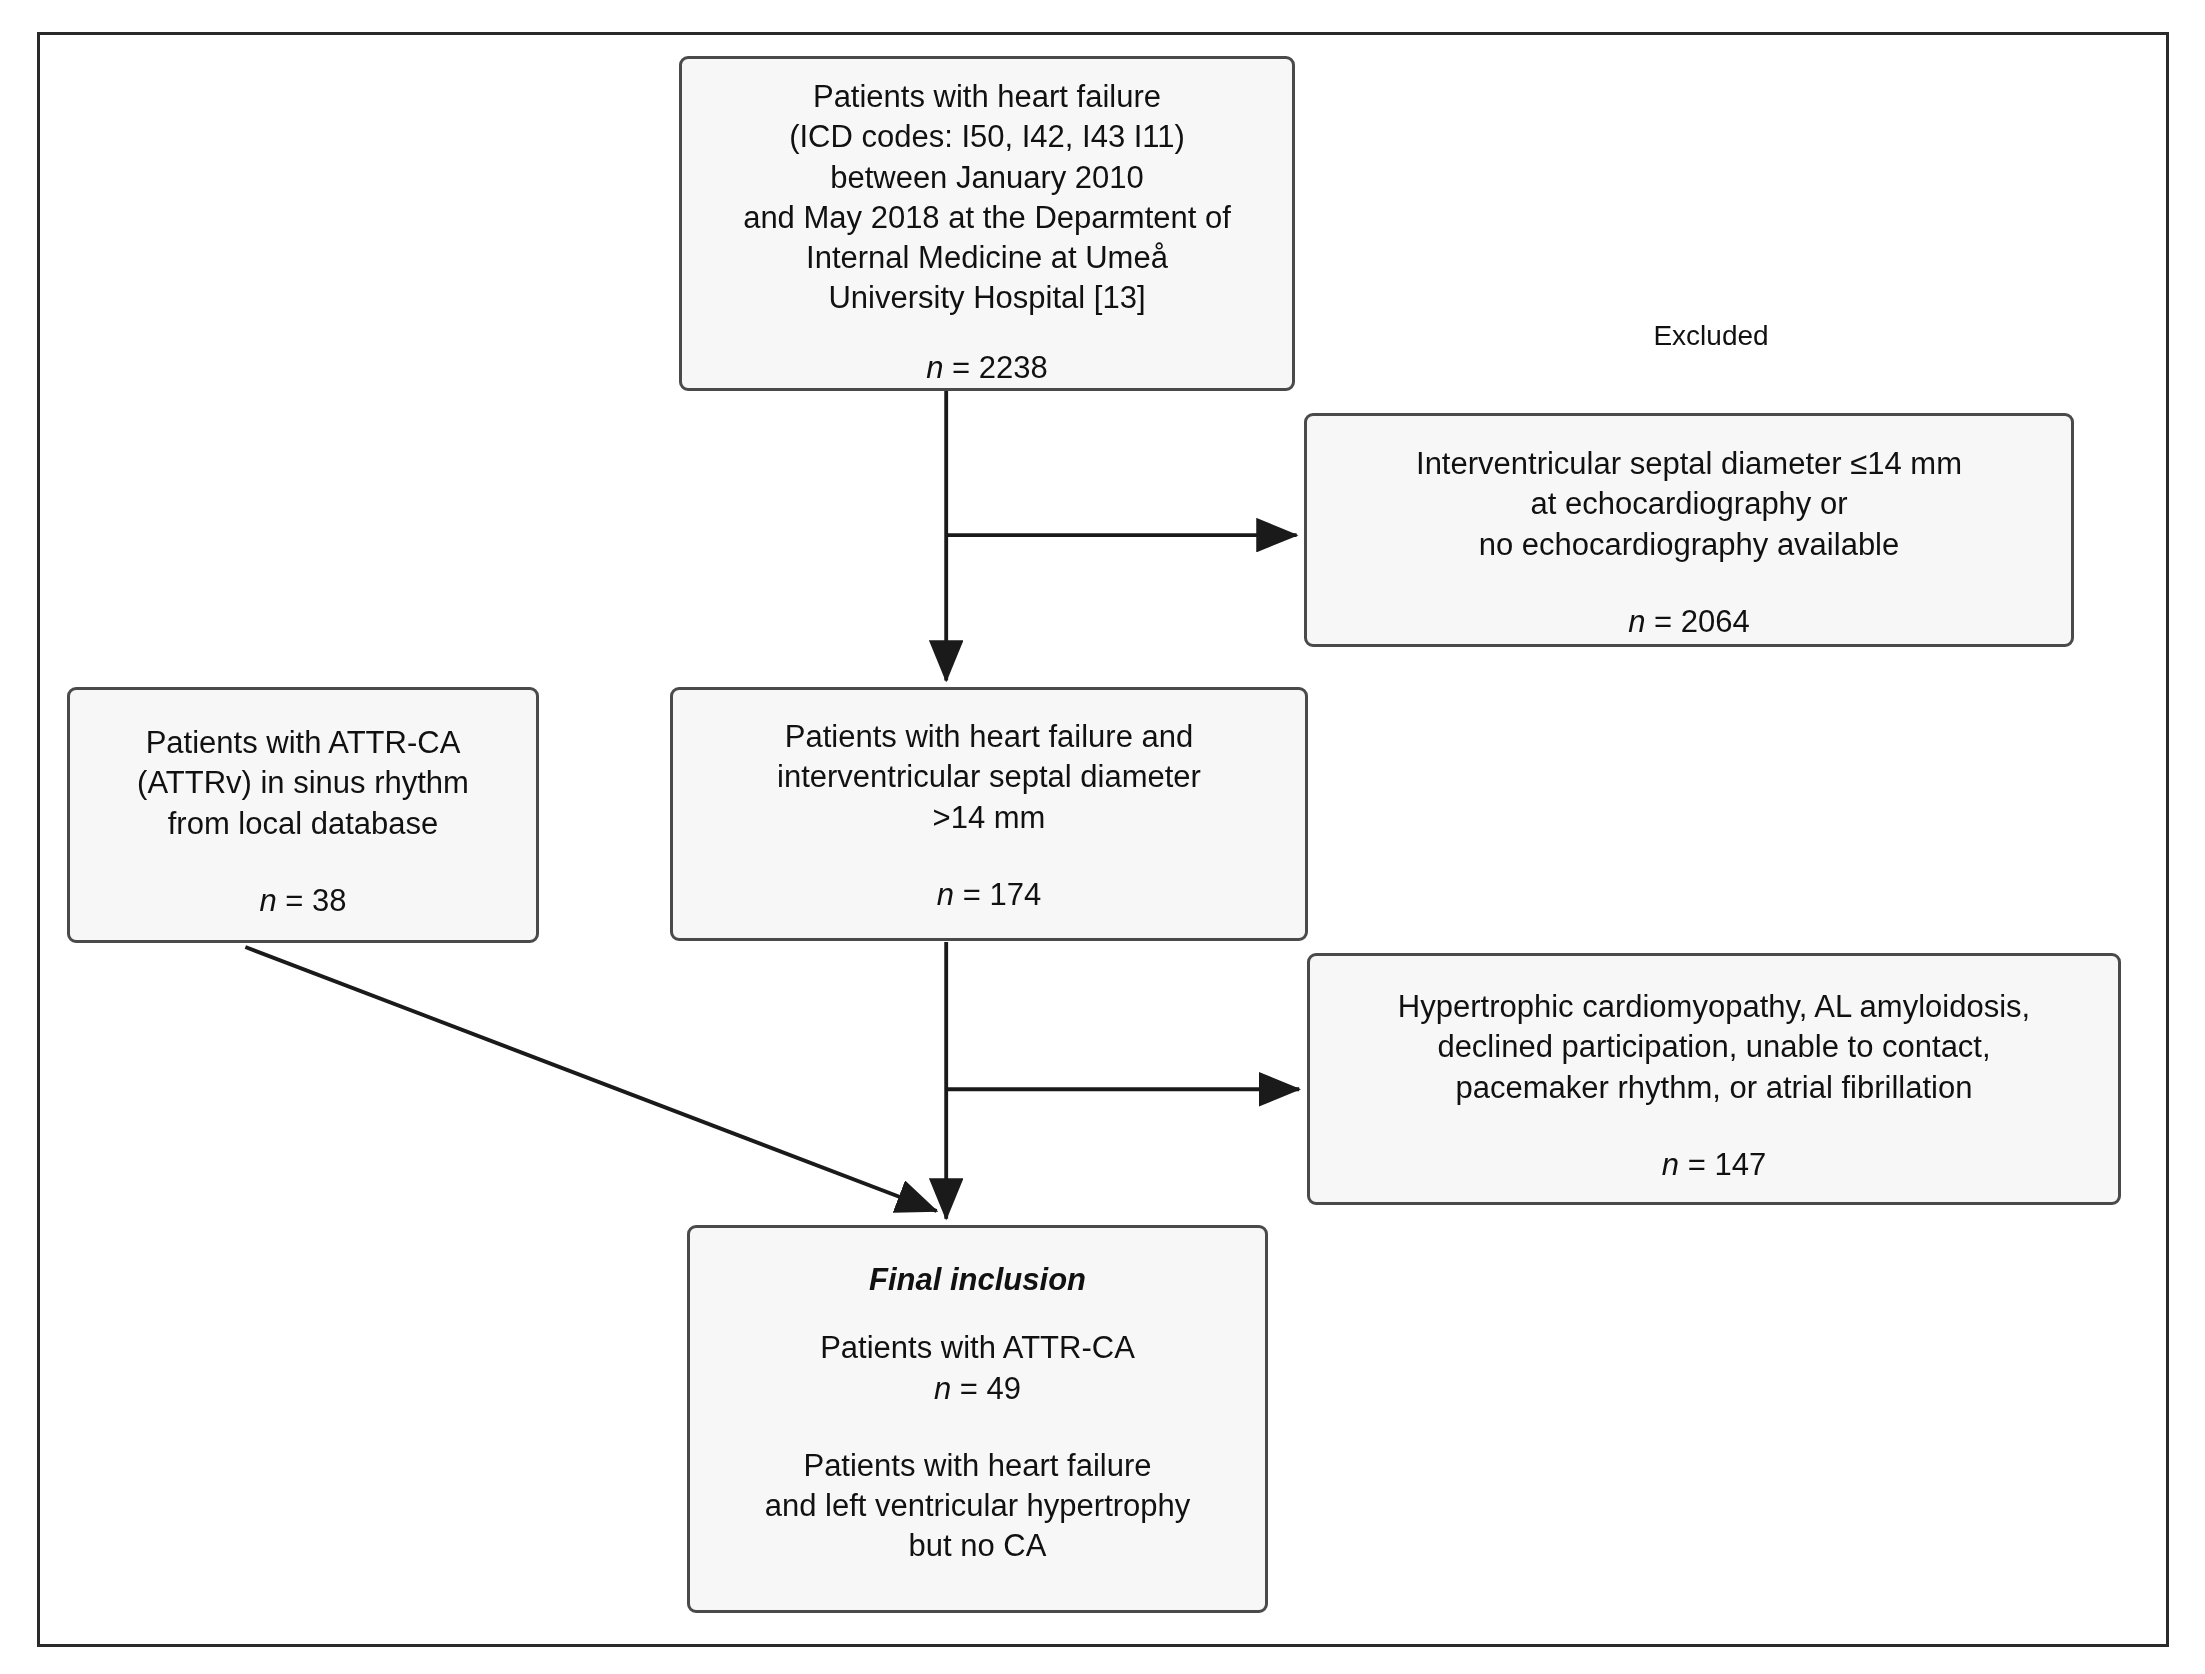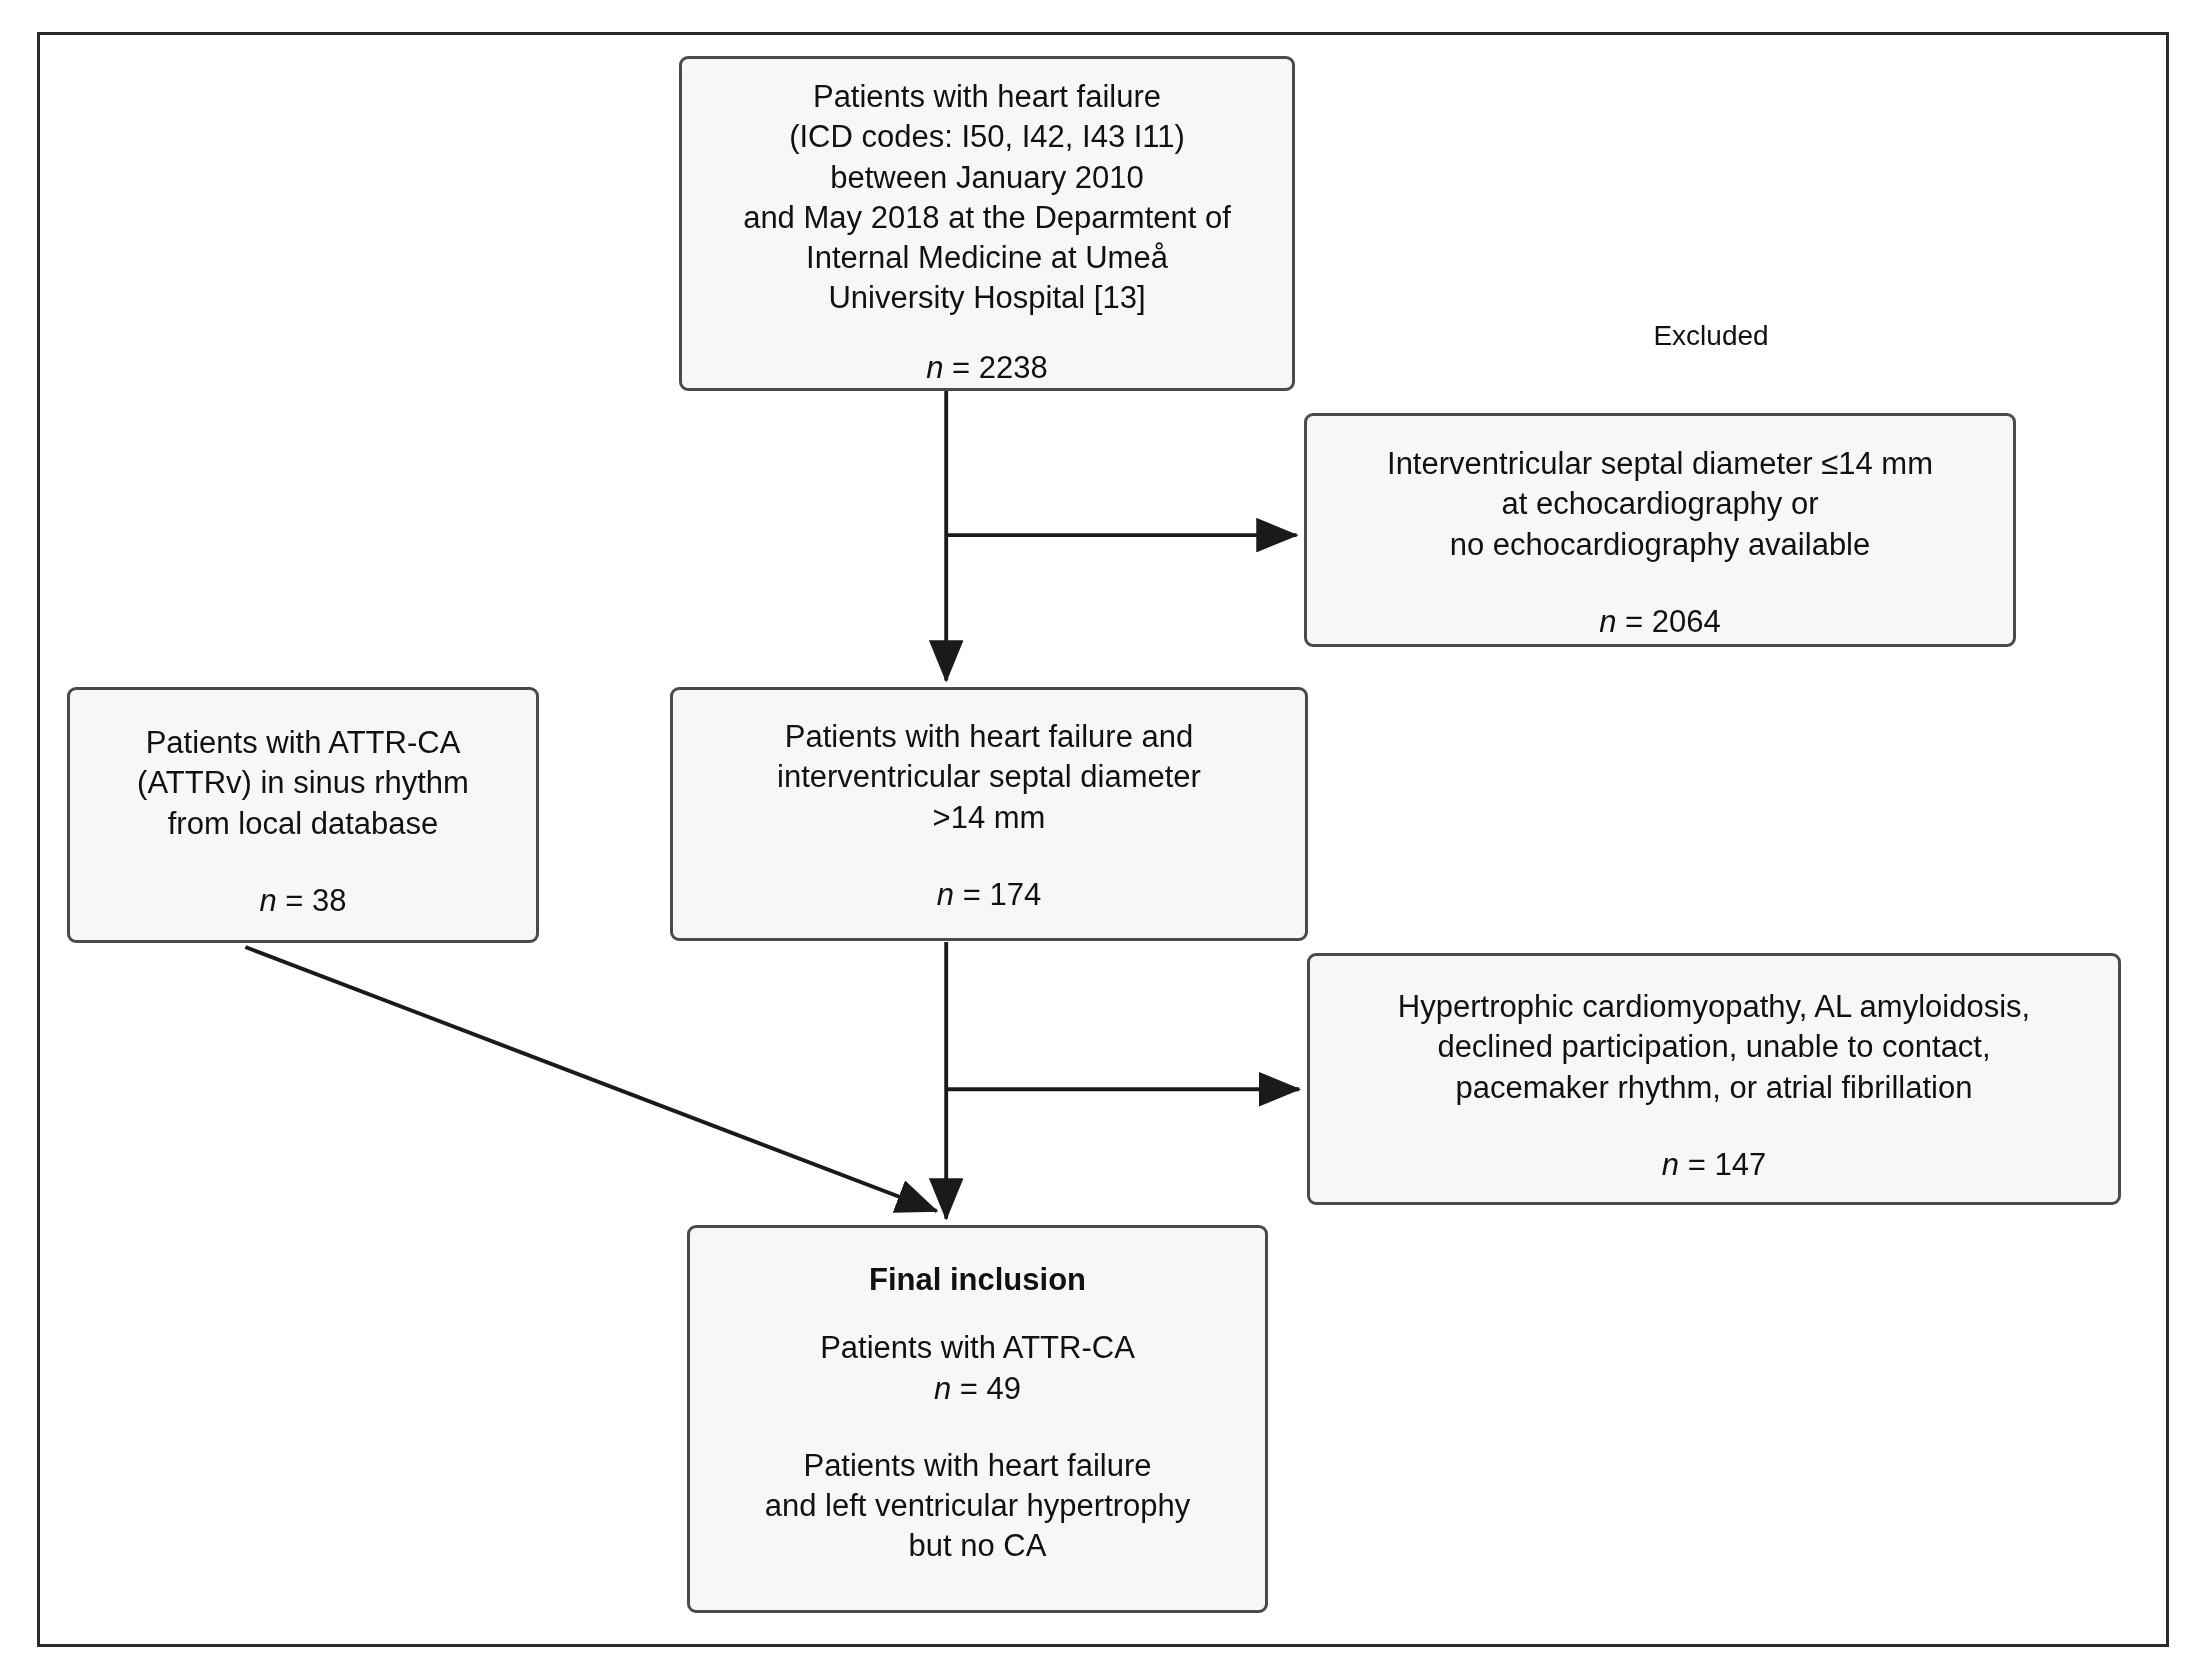--- a/index.html
+++ b/index.html
@@ -46,20 +46,21 @@
   .node .nline {
     width: 100%;
     white-space: pre-line;
   }
   .node .nline i,
   .node .body i {
     font-style: italic;
   }
   .bold-title {
     font-weight: bold;
+    font-style: italic;
   }
   #svg-layer {
     position: absolute;
     left: 0;
     top: 0;
     width: 2205px;
     height: 1675px;
     pointer-events: none;
   }
   #excluded-label {
@@ -67,21 +68,21 @@
     left: 1474px;
     top: 320px;
     width: 474px;
     text-align: center;
     font-size: 28px;
     color: #111111;
   }
 
   
   #node-source     { left: 679px; top:   56px; width:  616px; height: 335px; padding-top: 18px; justify-content: flex-start; }
-  #node-excl-1     { left: 1304px; top:  413px; width: 712px; height: 234px; padding-top: 28px; }
+  #node-excl-1     { left: 1304px; top:  413px; width: 770px; height: 234px; padding-top: 28px; }
   #node-attrv      { left:  67px; top: 687px; width:  472px; height: 256px; padding-top: 33px; }
   #node-middle     { left: 670px; top: 687px; width:  638px; height: 254px; padding-top: 27px; }
   #node-excl-2     { left: 1307px; top: 953px; width: 814px; height: 252px; padding-top: 31px; }
   #node-final      { left: 687px; top: 1225px; width:  581px; height: 388px; padding-top: 32px; }
 
   .gap-sm { height: 28px; }
   .gap-md { height: 37px; }
   .gap-lg { height: 47px; }
 </style>
 </head>

